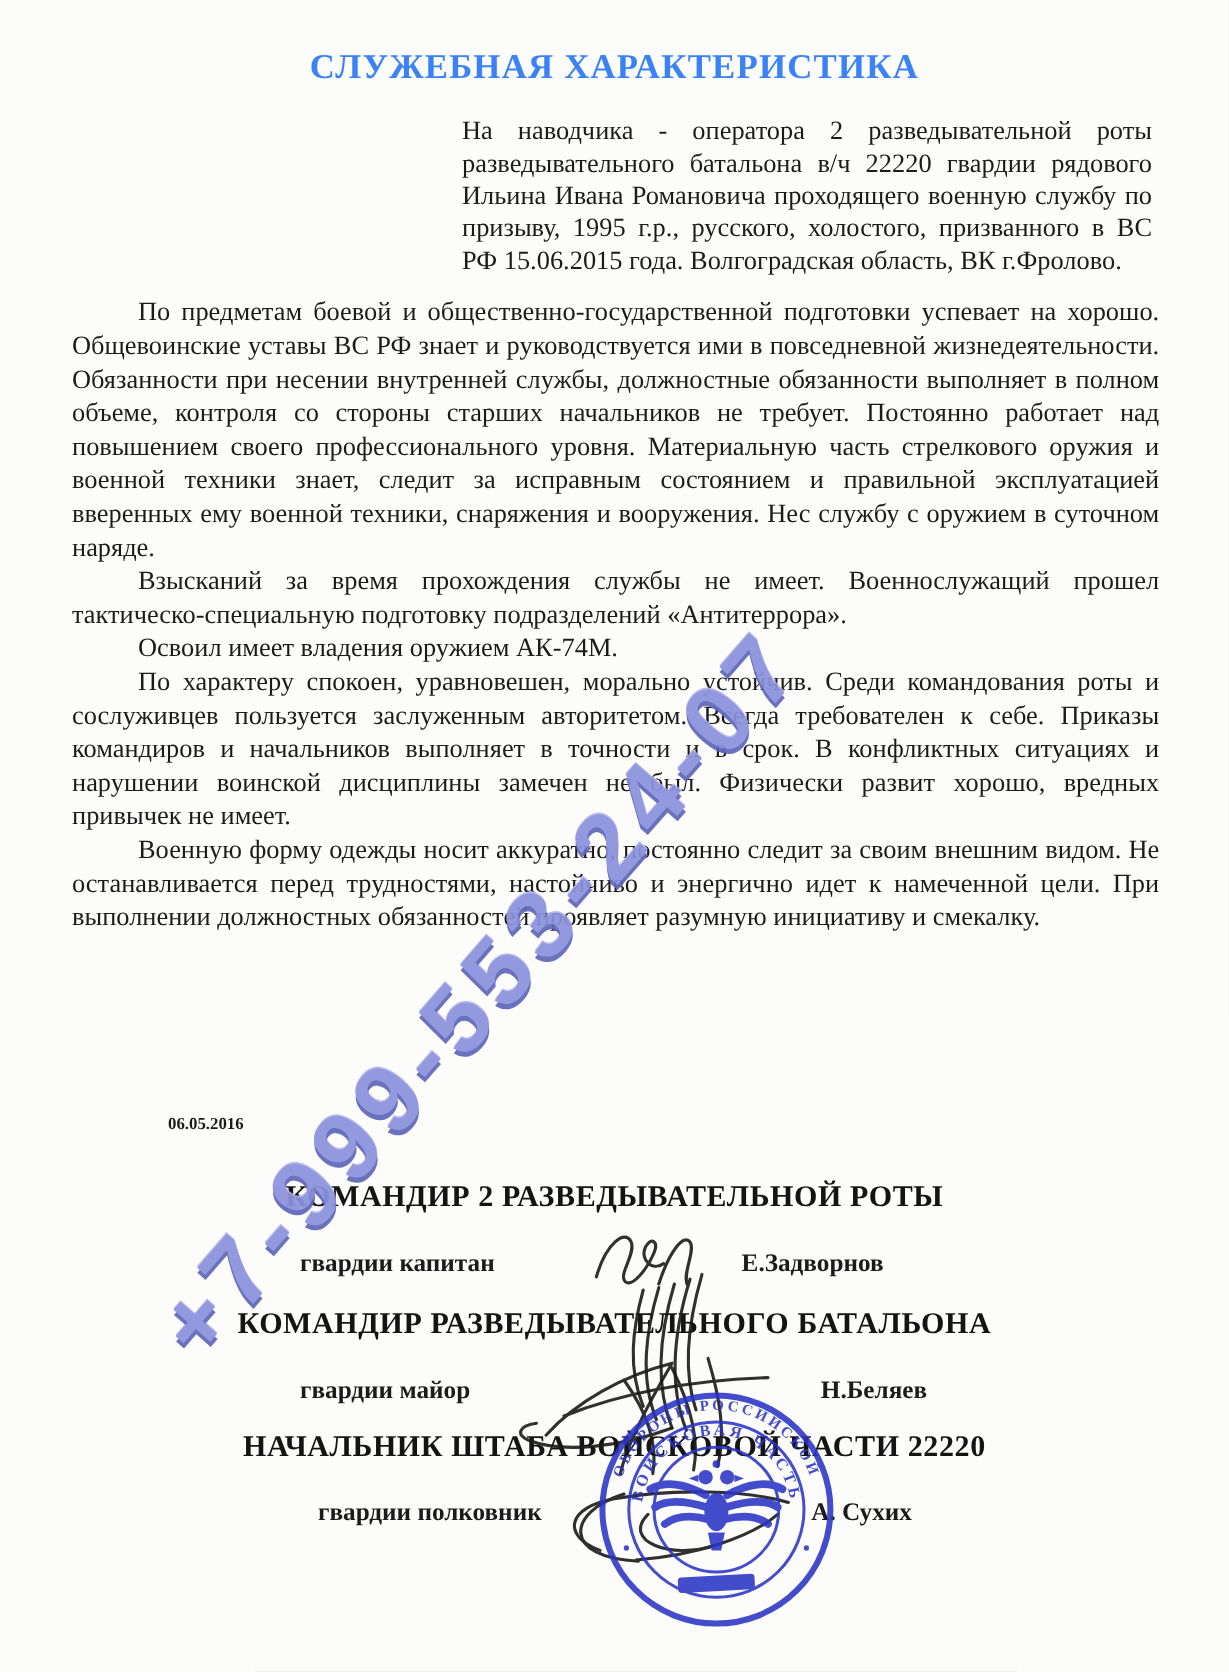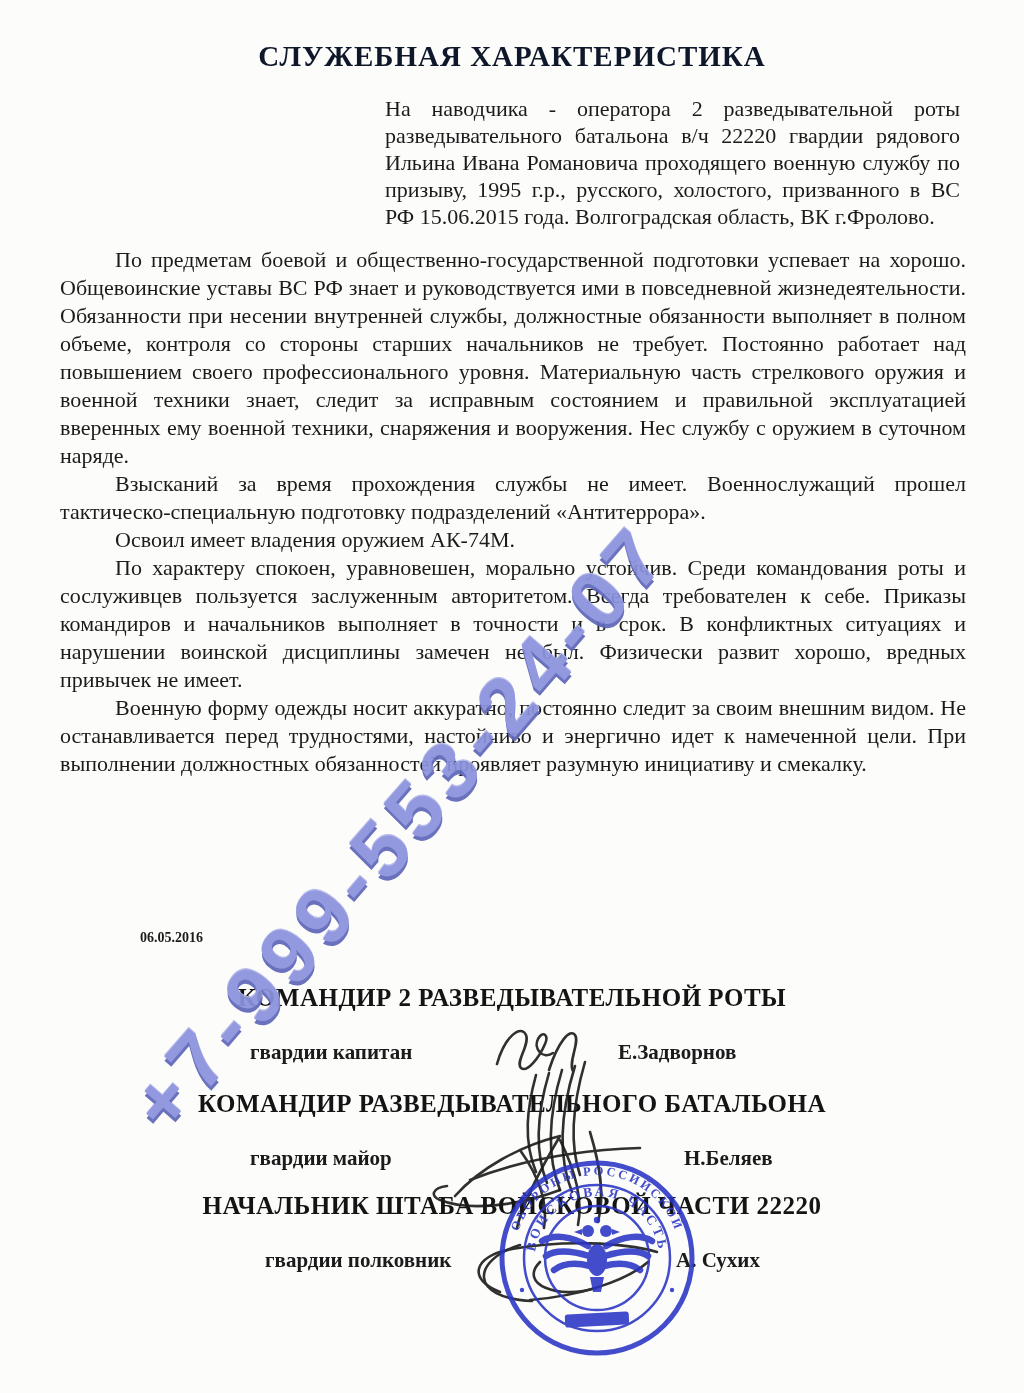--- a/index.html
+++ b/index.html
@@ -11,21 +11,21 @@
     overflow:hidden;
     font-family:"Liberation Serif", serif;
     color:#1b1b1b;
   }
   .title{
     padding-top:40px;
     text-align:center;
     font-size:29px;
     font-weight:bold;
     letter-spacing:1px;
-    color:#0f172a;
+    color:#3b82f6;
   }
   .addressee{
     margin:22px 64px 0 385px;
     width:575px;
     font-size:22px;
     line-height:27px;
     text-align:justify;
     box-sizing:border-box;
   }
   .body-text{

